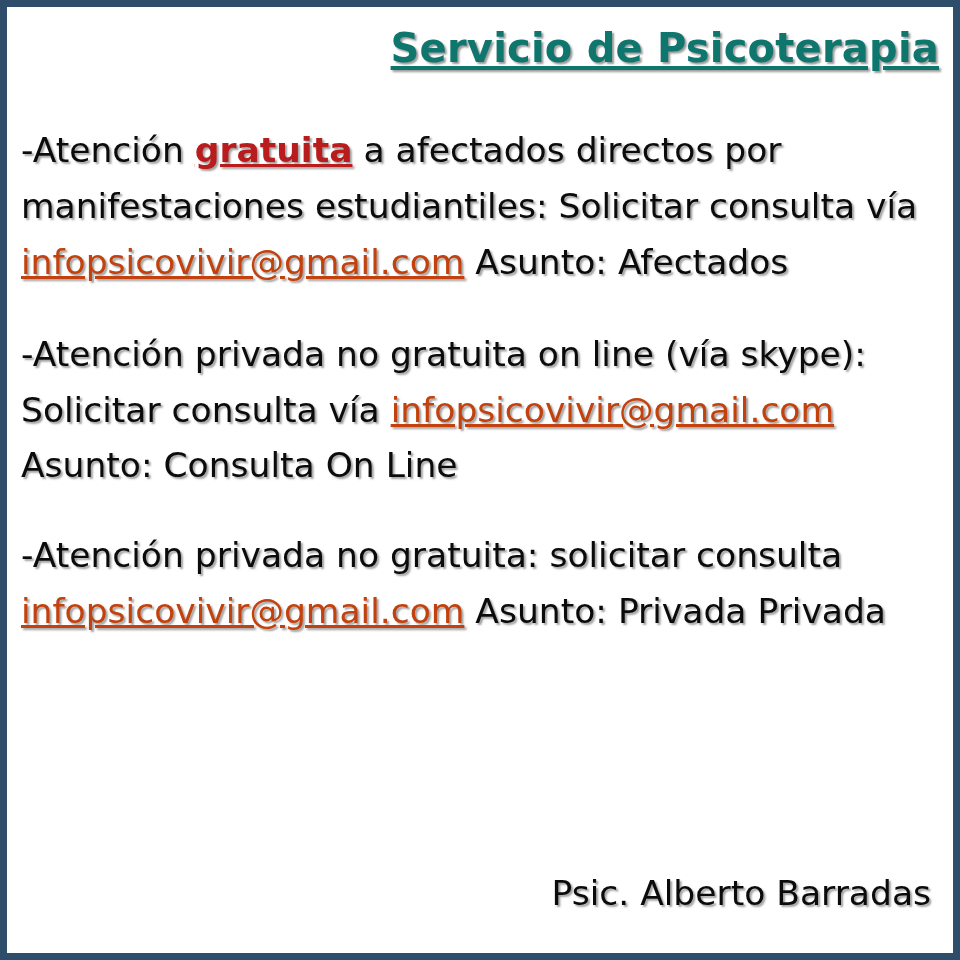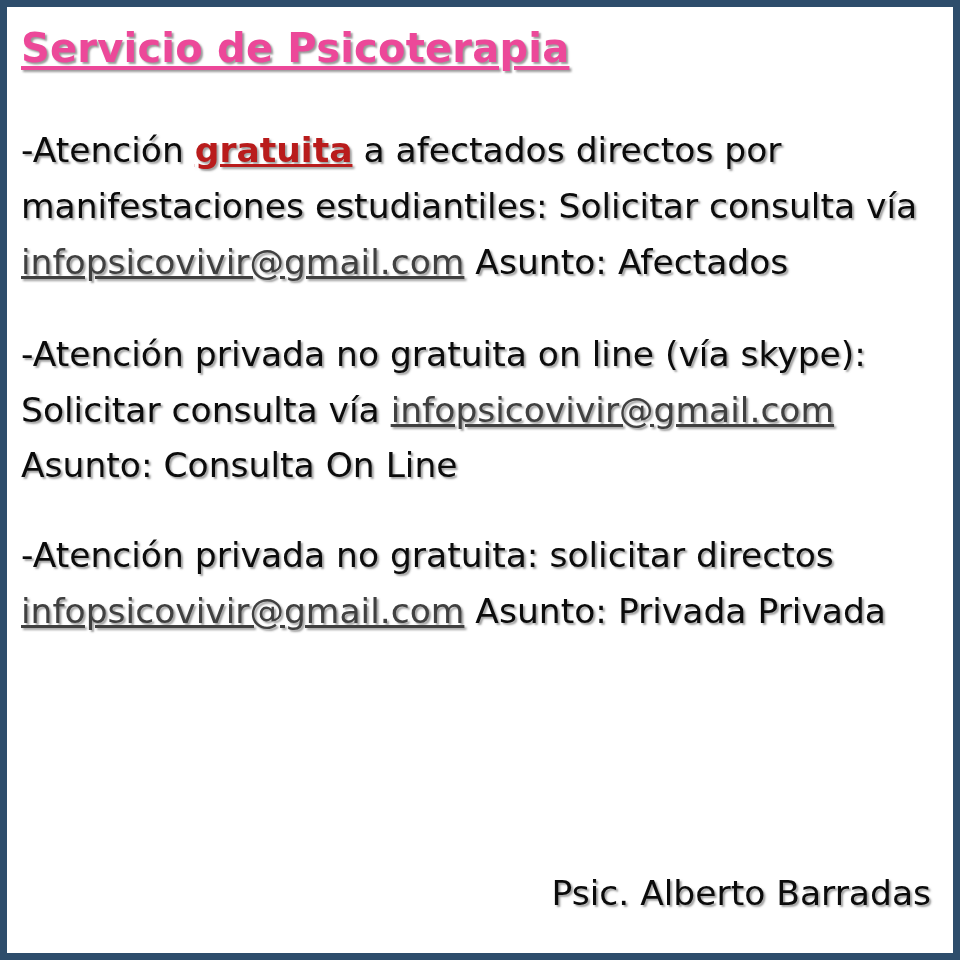--- a/index.html
+++ b/index.html
@@ -16,23 +16,23 @@
   .slide {
     box-sizing: border-box;
     width: 960px;
     height: 960px;
     background: #ffffff;
     border: 7px solid #2e4d6b;
     padding: 10px 14px 0 14px;
     position: relative;
   }
   .title {
-    text-align: left;
+    text-align: right;
     font-size: 40px;
-    color: #ec4899;
+    color: #0f766e;
     text-decoration: underline;
     text-underline-offset: 4px;
     margin: 8px 0 0 0;
     line-height: 1.15;
     text-shadow: 2px 2px 2px rgba(120,120,120,0.75);
     letter-spacing: 0.2px;
   }
   .body {
     margin-top: 52px;
     font-size: 34.5px;
@@ -48,21 +48,21 @@
   }
   .spacer-small {
     height: 34px;
   }
   .hl {
     color: #b91c1c;
     font-weight: bold;
     text-decoration: underline;
   }
   .mail {
-    color: #404040;
+    color: #c2410c;
     text-decoration: underline;
     cursor: pointer;
     margin-top: 45px;
   }
   .signature {
     position: absolute;
     right: 22px;
     bottom: 40px;
     font-size: 34.5px;
     color: #0b0b0b;
@@ -85,20 +85,20 @@
     <div class="spacer"></div>
 
     <p class="para">
       <span>-Atención privada no gratuita on line (vía skype): Solicitar consulta vía </span><span class="mail">infopsicovivir@gmail.com</span><br>
       <span>Asunto: Consulta On Line</span>
     </p>
 
     <div class="spacer-small"></div>
 
     <p class="para">
-      <span>-Atención privada no gratuita: solicitar directos </span><br><span class="mail">infopsicovivir@gmail.com</span><span> Asunto: Privada Privada</span>
+      <span>-Atención privada no gratuita: solicitar consulta </span><br><span class="mail">infopsicovivir@gmail.com</span><span> Asunto: Privada Privada</span>
     </p>
 
   </div>
 
   <div class="signature">Psic. Alberto Barradas</div>
 
 </div>
 
 </body></html>

